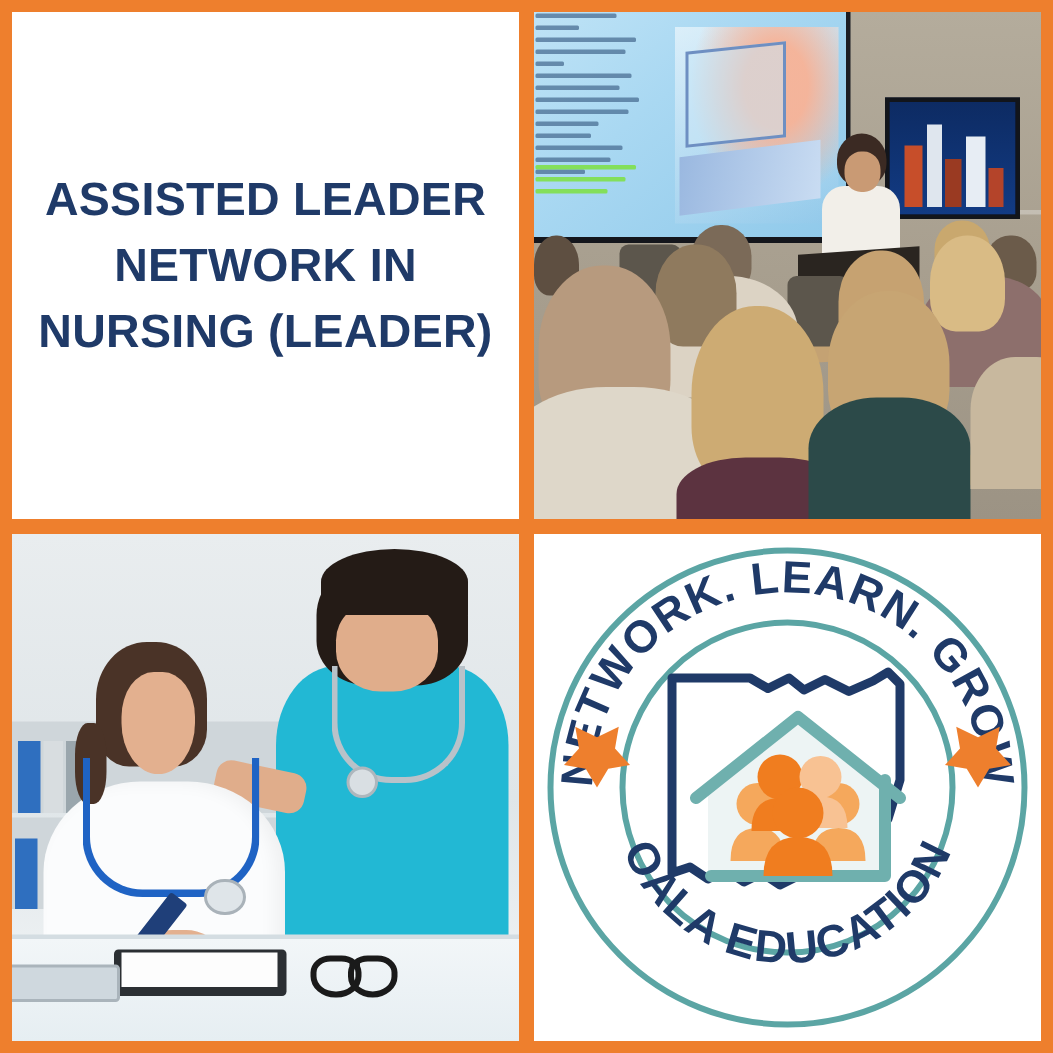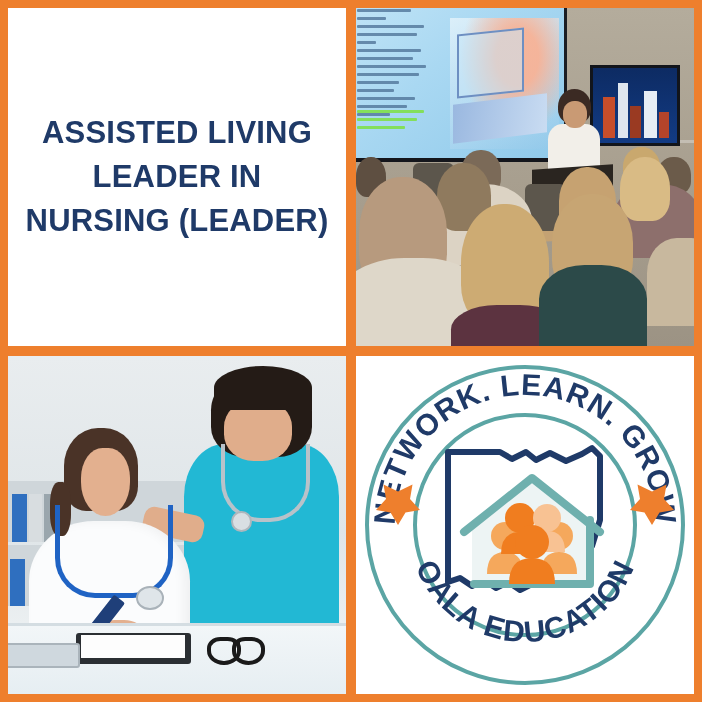--- a/index.html
+++ b/index.html
@@ -185,22 +185,22 @@
   .logo-wrap svg { display:block; width:100%; height:100%; }
 </style>
 </head>
 <body>
 
 <div class="collage">
   <div class="grid">
 
     <div class="panel title-panel">
       <div class="title-block">
-        <div class="title-line">ASSISTED LIVING</div>
-        <div class="title-line">LEADER IN</div>
+        <div class="title-line">ASSISTED LEADER</div>
+        <div class="title-line">NETWORK IN</div>
         <div class="title-line">NURSING (LEADER)</div>
       </div>
     </div>
 
     <div class="panel">
       <div class="photo">
         <div class="conf-wall"></div>
         <div class="conf-wall-trim"></div>
 
         <div class="screen">

